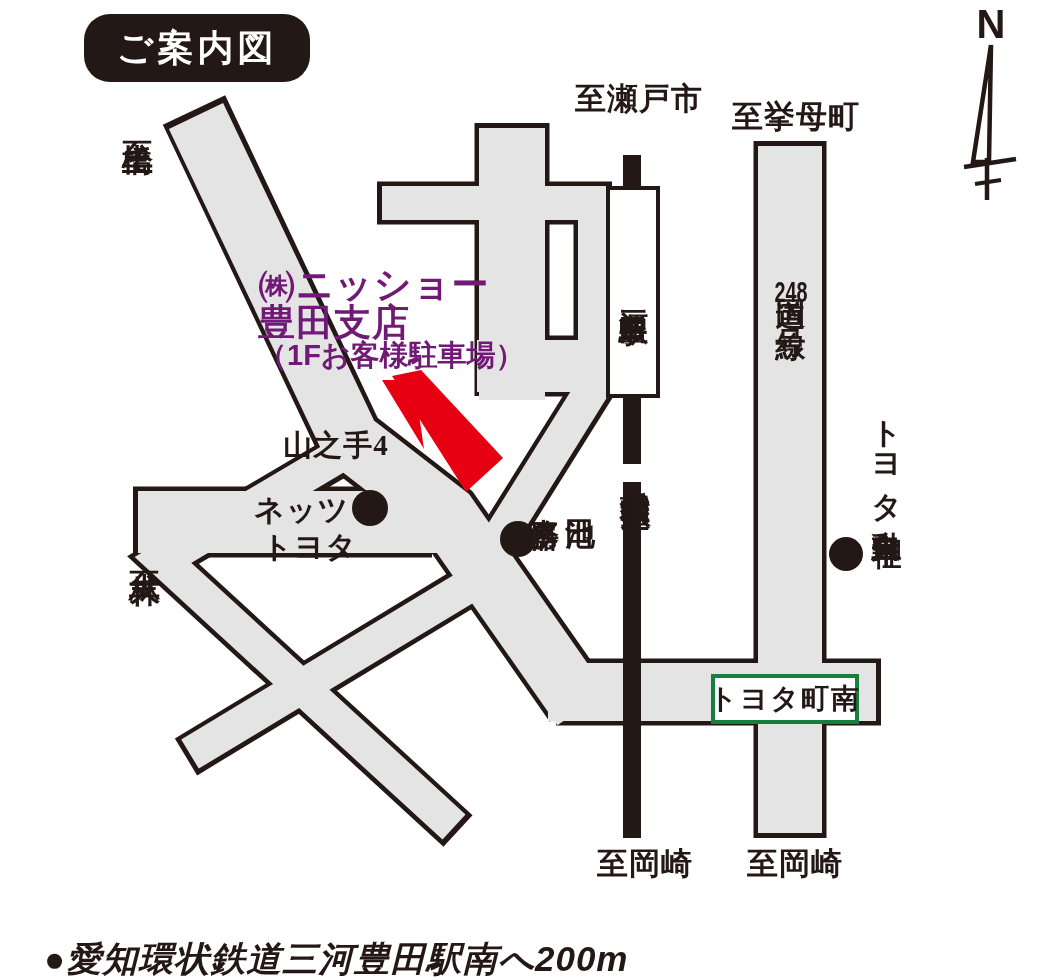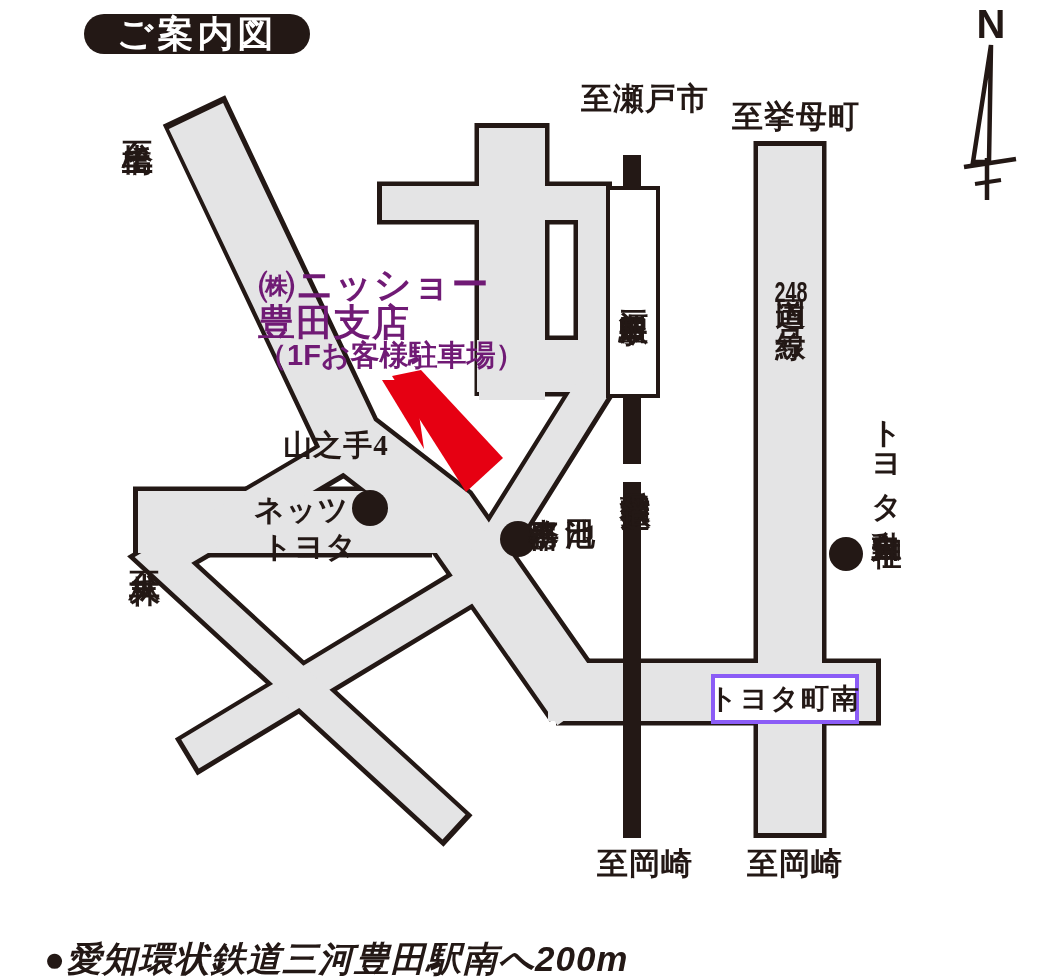--- a/index.html
+++ b/index.html
@@ -14,34 +14,34 @@
   }
   .h-center{transform:translateX(-50%);}
   .v{
     writing-mode:vertical-rl;text-orientation:upright;letter-spacing:2px;
   }
   .tcy{text-combine-upright:all;letter-spacing:0;}
   .fs31{font-size:31px;}
   .fs30{font-size:30px;}
   .fs29{font-size:29px;font-family:Liberation Serif, serif;}
   .badge{
-    position:absolute;left:84px;top:14px;width:226px;height:40px;
+    position:absolute;left:84px;top:14px;width:226px;height:68px;
     background:#231815;color:#ffffff;border-radius:26px;
     display:flex;align-items:center;justify-content:center;
     font-size:36px;font-weight:bold;letter-spacing:4px;
   }
   .station-box{
     position:absolute;left:606px;top:186px;width:54px;height:212px;
     background:#ffffff;border:4px solid #231815;box-sizing:border-box;
     display:flex;align-items:center;justify-content:center;
   }
   .station-box .label{position:static;}
   .xing-box{
     position:absolute;left:711px;top:674px;width:148px;height:50px;
-    background:#ffffff;border:4px solid #8b5cf6;box-sizing:border-box;
+    background:#ffffff;border:4px solid #15803d;box-sizing:border-box;
     display:flex;align-items:center;justify-content:center;
   }
   .xing-box .label{position:static;font-size:28px;letter-spacing:2px;}
   .red-block{
     position:absolute;left:258px;top:266px;width:284px;
     color:#701a75;font-weight:bold;line-height:1.02;
   }
   .red-line1,.red-line2{font-size:37px;letter-spacing:1px;}
   .red-line3{font-size:29px;letter-spacing:0;}
   .rail-label{background:#ffffff;padding:3px 1px;}
@@ -105,21 +105,21 @@
   </div>
 
   <div class="label north-n" style="left:991px;top:2px;transform:translateX(-50%);">N</div>
 
   <div class="red-block">
     <div class="red-line1">㈱ニッショー</div>
     <div class="red-line2">豊田支店</div>
     <div class="red-line3">（1Fお客様駐車場）</div>
   </div>
 
-  <div class="label fs31 h-center" style="left:639px;top:82px;margin-left:6px;">至瀬戸市</div>
+  <div class="label fs31 h-center" style="left:639px;top:82px;">至瀬戸市</div>
   <div class="label fs31 h-center" style="left:796px;top:100px;">至挙母町</div>
   <div class="label fs31 v h-center" style="left:137px;top:116px;">至土橋</div>
   <div class="label fs31 v h-center" style="left:144px;top:546px;">至大林</div>
   <div class="label fs31 h-center" style="left:645px;top:847px;">至岡崎</div>
   <div class="label fs31 h-center" style="left:795px;top:847px;">至岡崎</div>
 
   <div class="label fs29 h-center" style="left:336px;top:430px;">山之手4</div>
   <div class="xing-box">
     <span class="label">トヨタ町南</span>
   </div>

